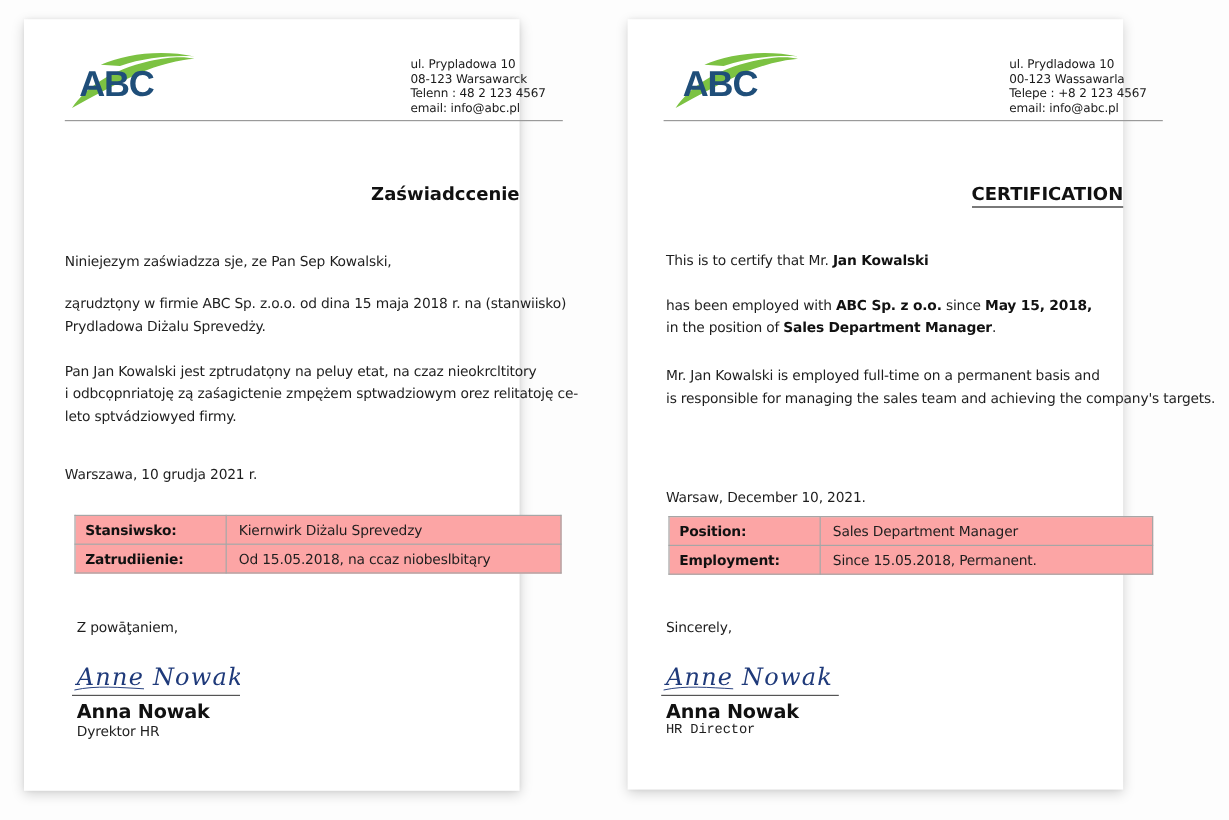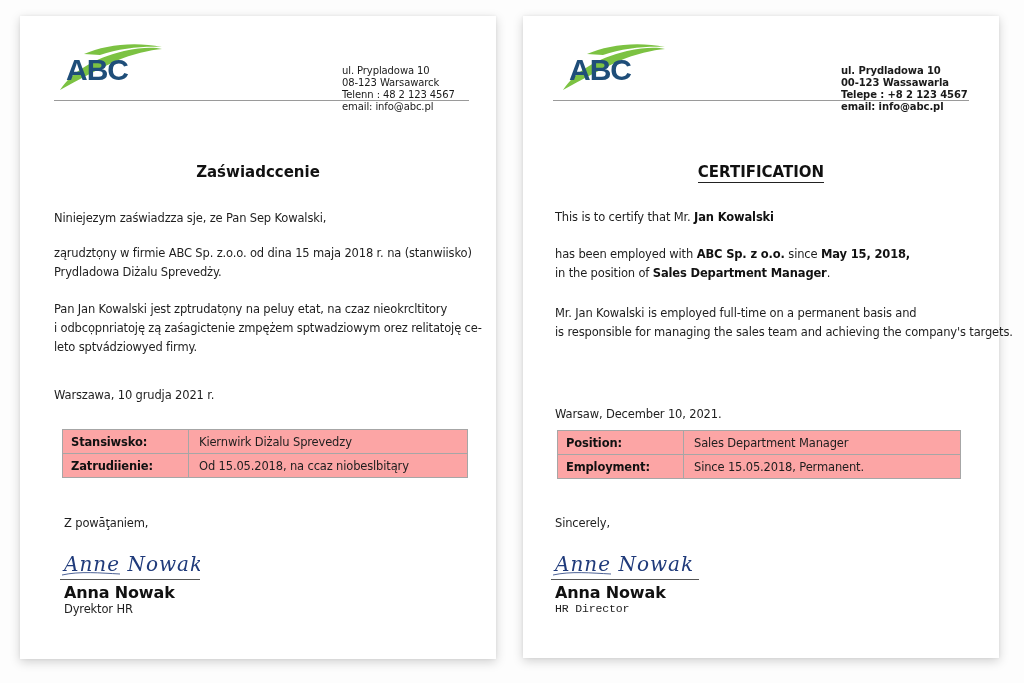--- a/index.html
+++ b/index.html
@@ -7,46 +7,45 @@
     width: 1024px; height: 683px;
     background: #fdfdfd;
     position: relative;
     overflow: hidden;
     font-family: "DejaVu Sans", "Liberation Sans", sans-serif;
     color: #1e1e1e;
   }
   .page {
     position: absolute;
     top: 16px;
-    width: 476px;
+    width: 413px;
     height: 643px;
     background: #ffffff;
     box-shadow: 0 3px 10px rgba(0,0,0,0.18), 0 0 3px rgba(0,0,0,0.06);
   }
   .page.left { left: 20px; }
   .page.right { left: 523px; height: 642px; }
 
   .logo { position: absolute; left: 34px; top: 26px; width: 112px; height: 50px; }
   .logo svg { display: block; }
 
   .address {
     position: absolute; left: 322px; top: 33px;
     font-size: 10px; line-height: 12px; color: #1a1a1a;
     letter-spacing: -0.1px;
-    margin-top: 16px;
   }
   .address div { white-space: nowrap; }
   .header-rule {
     position: absolute; left: 34px; top: 84px; width: 415px; height: 1px;
     background: #9a9a9a;
   }
 
   .title {
-    position: absolute; left: 0; right: 0; top: 147px;
-    text-align: center; font-size: 15px; font-weight: bold; color: #111;
+    position: absolute; left: 0; right: 0; top: 137px;
+    text-align: right; font-size: 15px; font-weight: bold; color: #111;
   }
   .title span { display: inline-block; }
   .title.underline span { border-bottom: 1.5px solid #222; padding-bottom: 1px; }
 
   .para {
     position: absolute; left: 34px; width: 430px;
     font-size: 11.5px; line-height: 19px; color: #1e1e1e;
     letter-spacing: -0.15px;
   }
   .para div { white-space: nowrap; }
@@ -150,21 +149,21 @@
 </div>
 
 <div class="page right">
   <div class="logo">
     <svg width="112" height="50" viewBox="0 0 112 50">
       <path d="M6 48 C 18 30, 40 16, 70 9 C 88 5, 100 5, 108 7 C 96 8, 78 12, 62 19 C 42 28, 24 38, 6 48 Z" fill="#7cc242"></path>
       <path d="M30 12 C 50 3, 80 -1, 108 5 C 90 4, 66 6, 46 13 Z" fill="#7cc242"></path>
       <text x="12" y="38" font-family="Liberation Sans, sans-serif" font-weight="bold" font-size="30" fill="#1f4e79" letter-spacing="-1">ABC</text>
     </svg>
   </div>
-  <div class="address" style="left:318px;font-weight:bold;">
+  <div class="address" style="left:318px;">
     <div>ul. Prydladowa 10</div>
     <div>00-123 Wassawarla</div>
     <div>Telepe : +8 2 123 4567</div>
     <div>email: info@abc.pl</div>
   </div>
   <div class="header-rule" style="left:30px; width:416px;"></div>
 
   <div class="title underline"><span>CERTIFICATION</span></div>
 
   <div class="para" style="top:192px; left:32px;">

